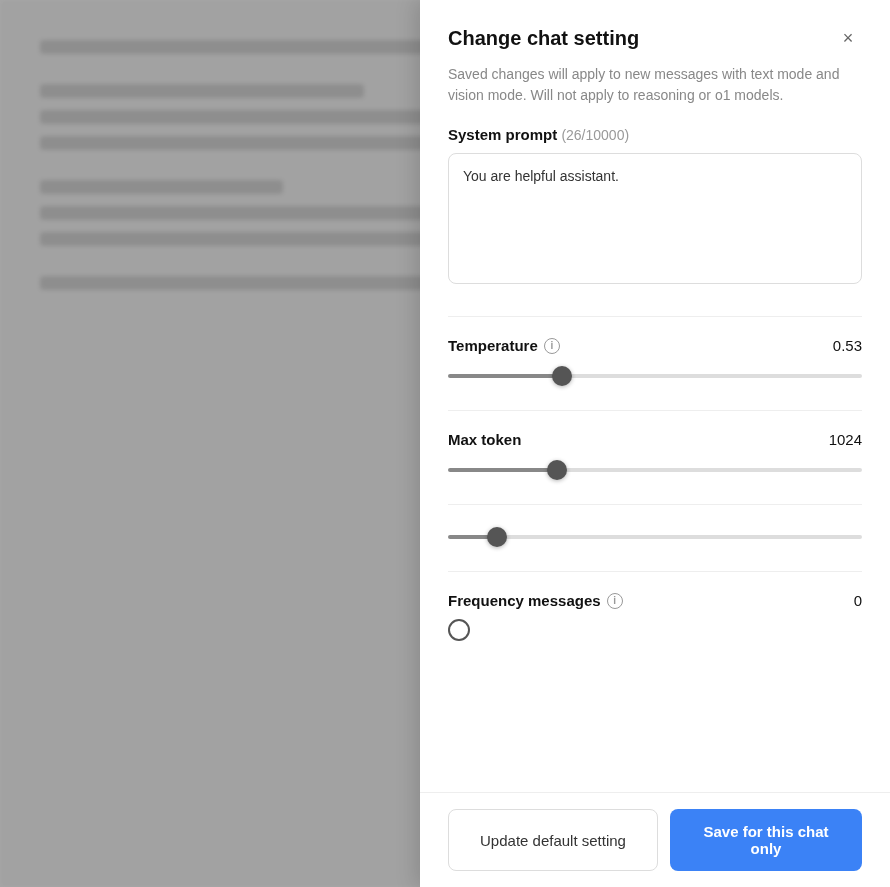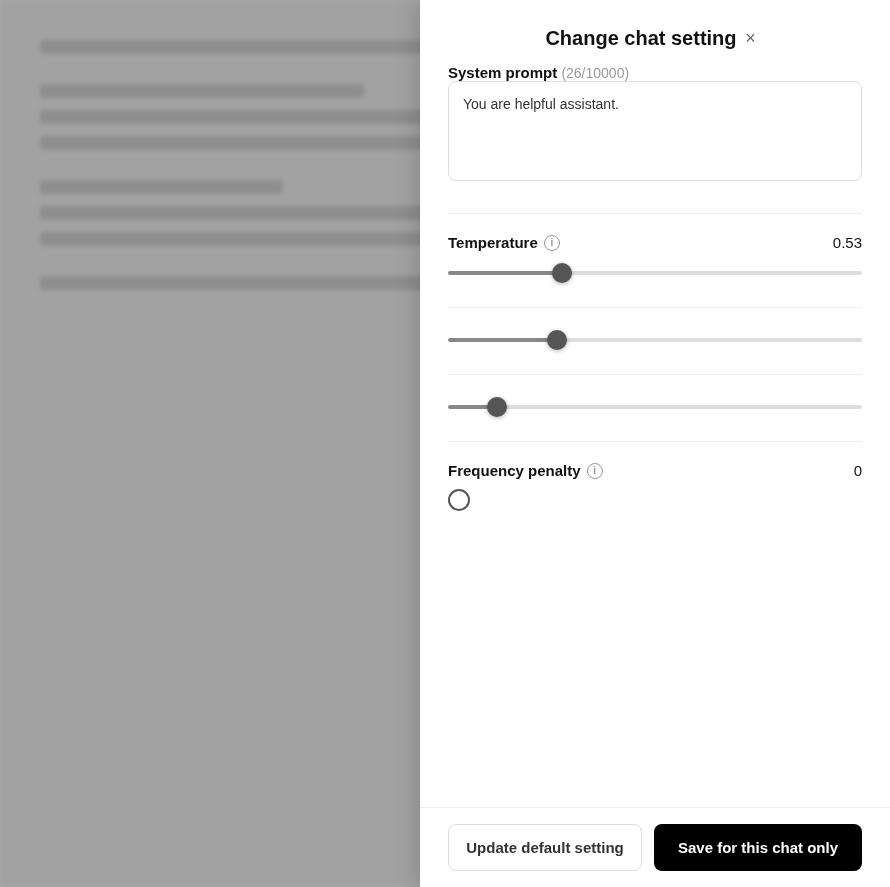--- a/index.html
+++ b/index.html
@@ -53,21 +53,21 @@
       height: 887px;
       background: #fff;
       display: flex;
       flex-direction: column;
       box-shadow: -4px 0 20px rgba(0,0,0,0.15);
     }
 
     .modal-header {
       display: flex;
       align-items: center;
-      justify-content: center;
+      justify-content: space-between;
       padding: 24px 28px 12px;
     }
 
     .modal-title {
       font-size: 20px;
       font-weight: 700;
       color: #111;
     }
 
     .close-btn {
@@ -99,31 +99,32 @@
 
     
     .section {
       margin-bottom: 28px;
     }
 
     .section-label {
       font-size: 15px;
       font-weight: 600;
       color: #111;
+      margin-bottom: 10px;
     }
 
     .section-label .counter {
       font-weight: 400;
       color: #999;
       font-size: 14px;
     }
 
     .system-prompt-textarea {
       width: 100%;
-      height: 100px;
+      height: 131px;
       border: 1.5px solid #ddd;
       border-radius: 8px;
       padding: 14px;
       font-size: 14px;
       color: #333;
       resize: none;
       font-family: inherit;
       outline: none;
     }
 
@@ -207,36 +208,36 @@
     .modal-footer {
       padding: 16px 28px;
       display: flex;
       gap: 12px;
       border-top: 1px solid #eee;
       background: #fff;
     }
 
     .btn-update {
       flex: 1;
-      padding: 14px 8px;
+      padding: 14px 24px;
       border: 1.5px solid #ddd;
       border-radius: 8px;
       background: #fff;
       font-size: 15px;
-      font-weight: 700;
+      font-weight: 400;
       color: #333;
       cursor: pointer;
     }
 
     .btn-save {
       flex: 1;
       padding: 14px 16px;
       border: none;
       border-radius: 8px;
-      background: #000000;
+      background: #3b82f6;
       font-size: 15px;
       font-weight: 600;
       color: #fff;
       cursor: pointer;
     }
 
     
     .modal-body::-webkit-scrollbar { width: 4px; }
     .modal-body::-webkit-scrollbar-track { background: transparent; }
     .modal-body::-webkit-scrollbar-thumb { background: #ddd; border-radius: 2px; }
@@ -259,20 +260,21 @@
 
 <div class="modal-overlay"></div>
 
 <div class="modal-panel">
 
   <div class="modal-header">
     <h2 class="modal-title">Change chat setting</h2>
     <button class="close-btn">×</button>
   </div>
 
+  <p class="modal-subtitle">Saved changes will apply to new messages with text mode and vision mode. Will not apply to reasoning or o1 models.</p>
 
   <div class="modal-body">
 
     <div class="section">
       <div class="section-label">
         <span>System prompt</span>
         <span class="counter">(26/10000)</span>
       </div>
       <textarea class="system-prompt-textarea" placeholder="Enter system prompt..." style="">You are helpful assistant.</textarea>
     </div>
@@ -286,35 +288,41 @@
           <span class="info-icon">i</span>
         </span>
         <span class="slider-value">0.53</span>
       </div>
       <input type="range" min="0" max="200" value="53" style="background: linear-gradient(to right, rgb(136, 136, 136) 26.5%, rgb(221, 221, 221) 26.5%);">
     </div>
 
     <div class="divider"></div>
 
     <div class="slider-section">
+      <div class="slider-header">
+        <span class="slider-label">
+          <span>Max token</span>
+        </span>
+        <span class="slider-value">1024</span>
+      </div>
       <input type="range" min="0" max="4096" value="1024" style="background: linear-gradient(to right, rgb(136, 136, 136) 25%, rgb(221, 221, 221) 25%);">
     </div>
 
     <div class="divider"></div>
 
     <div class="slider-section">
       <input type="range" min="0" max="100" value="10" style="background: linear-gradient(to right, rgb(136, 136, 136) 10%, rgb(221, 221, 221) 10%);">
     </div>
 
     <div class="divider"></div>
 
     <div class="slider-section">
       <div class="slider-header">
         <span class="slider-label">
-          <span>Frequency penalty</span>
+          <span>Frequency messages</span>
           <span class="info-icon">i</span>
         </span>
         <span class="slider-value">0</span>
       </div>
       <div class="freq-circle"></div>
     </div>
 
   </div>
 
   <div class="modal-footer">

